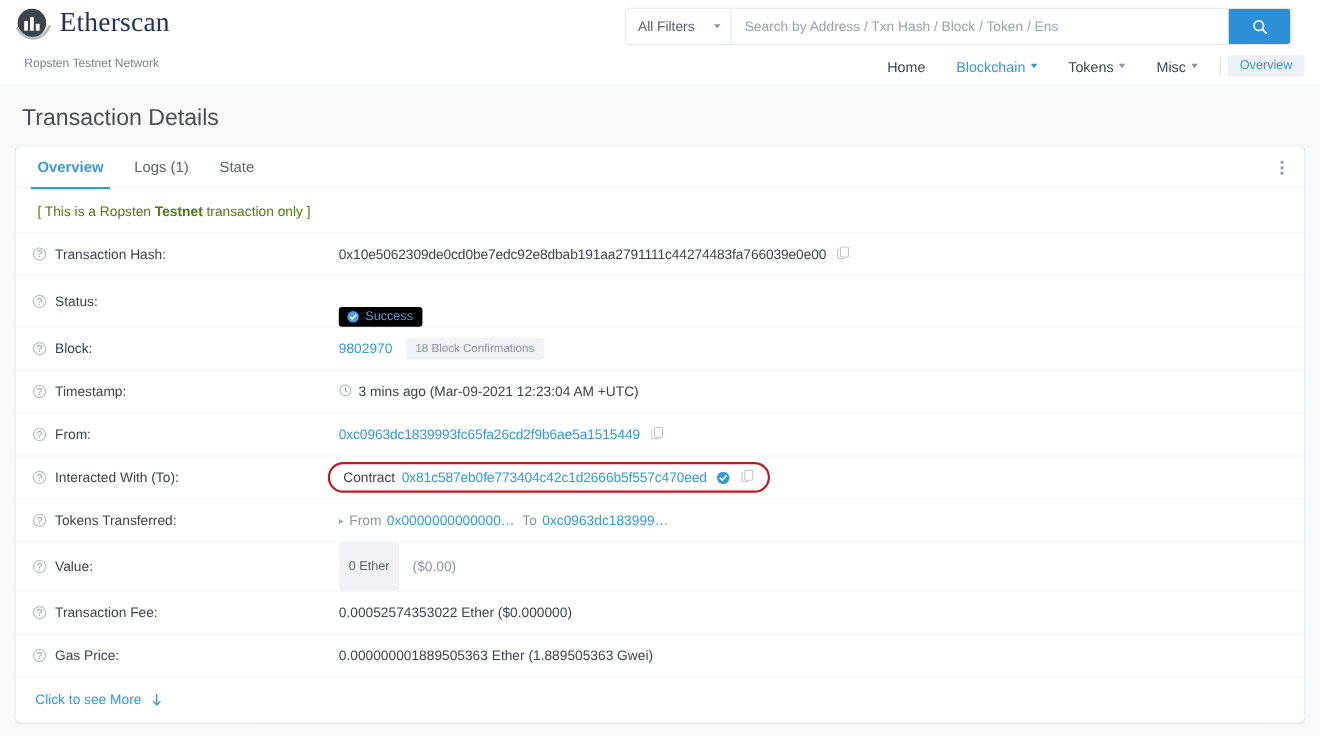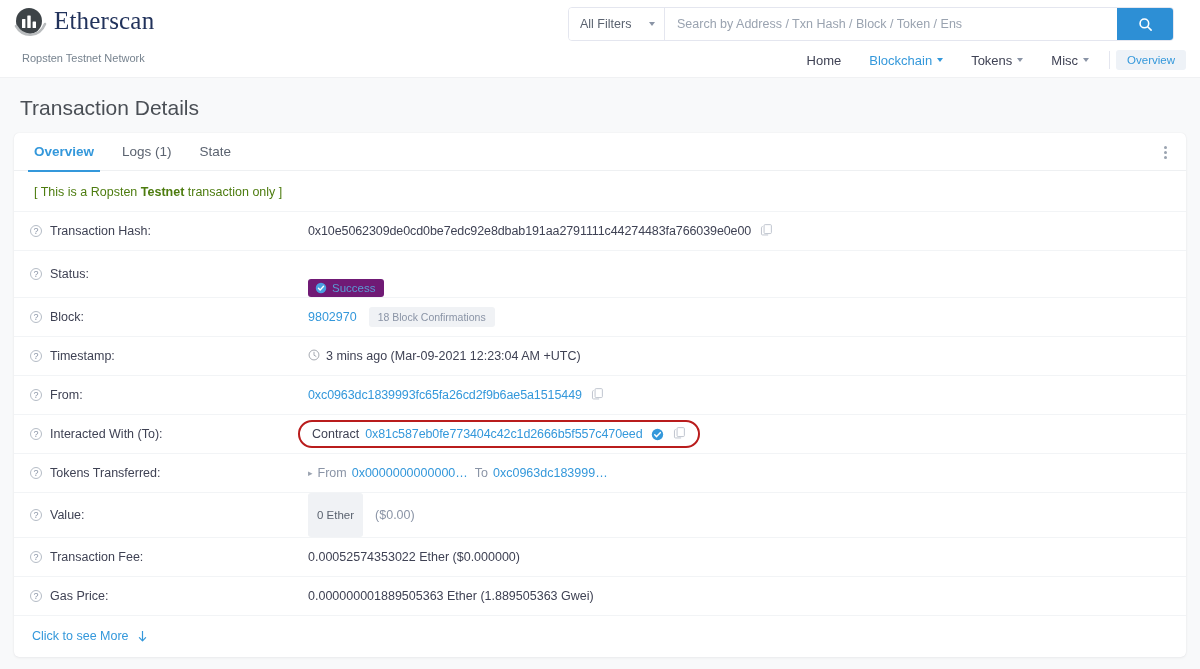--- a/index.html
+++ b/index.html
@@ -202,21 +202,21 @@
     text-decoration: none;
     cursor: pointer;
   }
   .copy-ico {
     margin-left: 9px;
     cursor: pointer;
     opacity: .55;
   }
   .badge-success {
     display: inline-flex; align-items: center; gap: 5px;
-    background: #701a75;
+    background: #000000;
     color: #5a9bd4;
     border-radius: 3px;
     padding: 3px 9px 3px 7px;
     font-size: 11.5px;
     margin-top: 28px;
   }
   .badge-grey {
     background: #f0f2f5;
     color: #8a94a6;
     border-radius: 3px;

